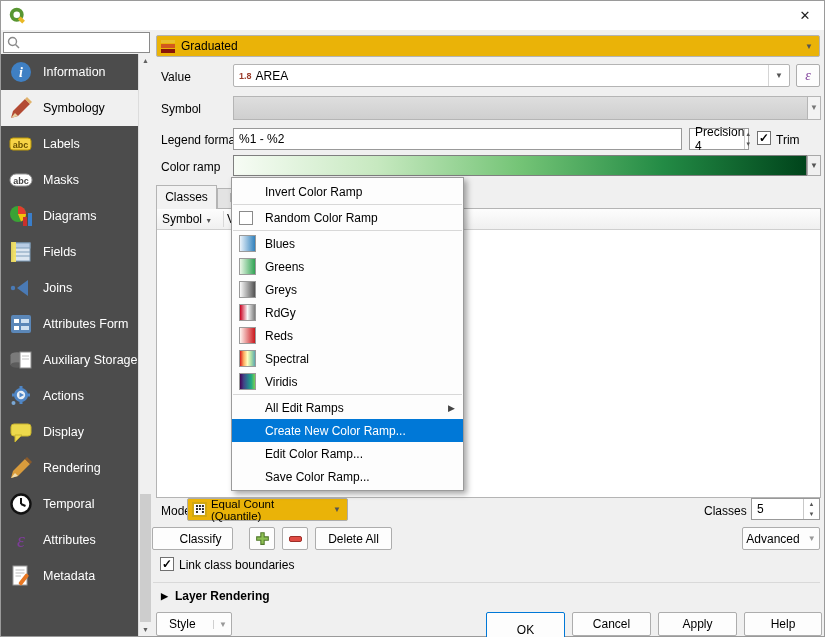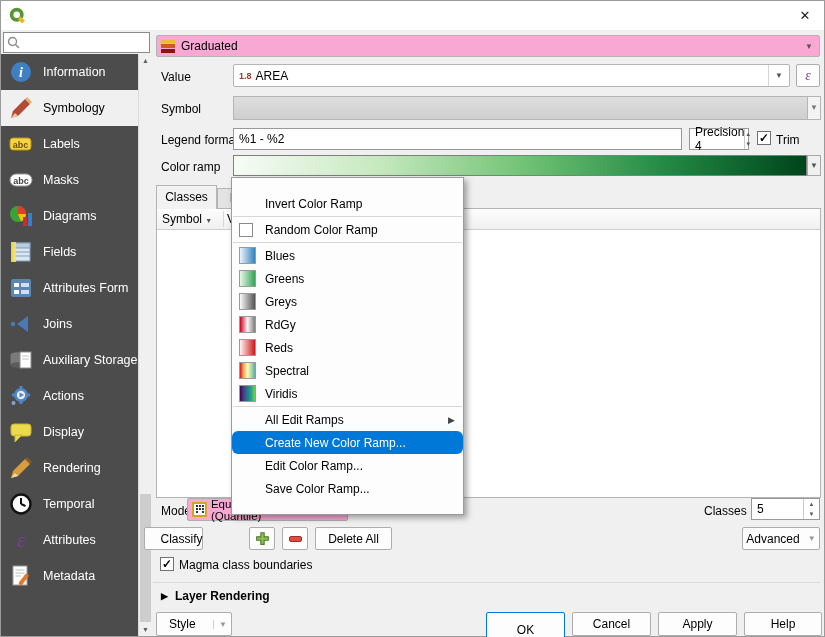--- a/index.html
+++ b/index.html
@@ -27,21 +27,21 @@
 
   .side-scroll { position:absolute; left:137px; top:53px; width:14px; bottom:0; background:#f0f0f0; border-left:1px solid #dcdcdc; }
   .side-scroll .arr { position:absolute; left:0; width:100%; text-align:center; font-size:7px; color:#616161; }
   .side-scroll .arr.up { top:3px; }
   .side-scroll .arr.down { bottom:3px; }
   .side-scroll .thumb { position:absolute; left:1px; width:11px; top:440px; height:128px; background:#cdcdcd; }
 
   
   .btn { position:absolute; background:#fdfdfd; border:1px solid #adadad; border-radius:2px; text-align:center; font-size:12px; display:flex; align-items:center; justify-content:center; cursor:default; }
   .btn.default { border-color:#0078d7; }
-  .combo { position:absolute; background:#f9a8d4; border:1px solid #b4b4b4; border-radius:2px; display:flex; align-items:center; font-size:12px; cursor:default; }
+  .combo { position:absolute; background:#eab308; border:1px solid #b4b4b4; border-radius:2px; display:flex; align-items:center; font-size:12px; cursor:default; }
   .combo .carr { margin-left:auto; padding:0 6px; font-size:8px; color:#555; }
   .textinput { position:absolute; background:#fff; border:1px solid #999; font-size:12px; display:flex; align-items:center; padding-left:5px; }
   .rowlabel { position:absolute; font-size:12px; }
   .checkbox { position:absolute; width:14px; height:14px; background:#fff; border:1px solid #707070; font-size:12px; line-height:12px; text-align:center; font-weight:bold; }
   .spin { position:absolute; background:#fff; border:1px solid #999; display:flex; align-items:center; font-size:12px; }
   .spin .spin-btns { margin-left:auto; width:16px; align-self:stretch; border-left:1px solid #c9c9c9; display:flex; flex-direction:column; }
   .spin .spin-btns span { flex:1; font-size:6px; color:#555; text-align:center; line-height:10px; }
 
   
   #renderer-combo { left:155px; top:34px; width:664px; height:22px; }
@@ -70,21 +70,21 @@
   #table-header { position:absolute; left:0; top:0; width:100%; height:21px; background:linear-gradient(#fdfdfd,#f0f0f0); border-bottom:1px solid #cfcfcf; }
   #table-header .hcell { position:absolute; top:3px; font-size:12px; }
   #table-header .hdiv { position:absolute; top:2px; bottom:2px; width:1px; background:#d8d8d8; }
 
   
   #mode-combo { left:186px; top:497px; width:161px; height:23px; border-color:#adadad; }
   #mode-combo svg { margin:0 4px 0 4px; }
   #classes-spin { left:750px; top:497px; width:69px; height:22px; padding-left:5px; }
   #advanced-btn { left:741px; top:526px; width:78px; height:23px; }
   #advanced-btn .carr { margin-left:8px; font-size:8px; color:#999; }
-  #classify-btn { left:143px; top:526px; width:59px; height:23px;padding-left:16px; }
+  #classify-btn { left:151px; top:526px; width:81px; height:23px;padding-left:16px; }
   #add-btn { left:248px; top:526px; width:26px; height:23px; }
   #remove-btn { left:281px; top:526px; width:26px; height:23px; }
   #delete-btn { left:314px; top:526px; width:77px; height:23px; }
   .minus-glyph { width:13px; height:6px; background:#e04b43; border:1px solid #9e2f28; border-radius:2px; }
 
   #link-check { left:159px; top:556px; }
   #link-label { position:absolute; left:178px; top:557px; }
 
   .hr-line { position:absolute; left:152px; right:4px; top:581px; height:1px; background:#d9d9d9; }
   #layer-rendering { position:absolute; left:160px; top:588px; font-weight:bold; font-size:12px; display:flex; align-items:center; }
@@ -92,26 +92,26 @@
 
   
   #style-btn { left:155px; top:611px; width:76px; height:24px; justify-content:flex-start; padding-left:12px; }
   #style-btn .carr { position:absolute; right:4px; font-size:8px; color:#999; border-left:1px solid #d0d0d0; padding-left:5px; }
   #ok-btn { left:485px; top:611px; width:79px; height:36px; }
   #cancel-btn { left:571px; top:611px; width:79px; height:24px; }
   #apply-btn { left:657px; top:611px; width:79px; height:24px; }
   #help-btn { left:743px; top:611px; width:78px; height:24px; }
 
   
-  #context-menu { position:absolute; left:230px; top:176px; width:233px; background:#fdfdfd; border:1px solid #9b9b9b; box-shadow:3px 3px 6px rgba(0,0,0,0.35); z-index:100; padding:14px 0; }
+  #context-menu { position:absolute; left:230px; top:176px; width:233px; background:#fdfdfd; border:1px solid #9b9b9b; box-shadow:3px 3px 6px rgba(0,0,0,0.35); z-index:100; padding:2px 0; }
   .menu-row { height:23px; display:flex; align-items:center; font-size:12px; position:relative; cursor:default; }
   .menu-row .mi-icon { position:absolute; left:7px; width:17px; height:17px; border:1px solid #9a9a9a; }
   .menu-row .mi-check { position:absolute; left:7px; width:14px; height:14px; background:#fff; border:1px solid #8a8a8a; }
   .menu-row .mi-label { margin-left:33px; white-space:nowrap; }
-  .menu-row.highlight { background:#0078d7;border-radius:6px; }
+  .menu-row.highlight { background:#0078d7; }
   .menu-row.highlight .mi-label { color:#fff; }
   .menu-row .mi-sub { margin-left:auto; margin-right:8px; font-size:9px; color:#444; }
   .menu-sep { height:1px; background:#d8d8d8; margin:1px 1px; }
 </style>
 </head>
 <body>
 
 <div id="window">
 
   <div class="titlebar">
@@ -191,37 +191,37 @@
             <line x1="4" y1="12" x2="21" y2="12" stroke="#7f9db9"></line>
             <line x1="4" y1="16" x2="21" y2="16" stroke="#7f9db9"></line>
             <rect x="2" y="2" width="5" height="20" fill="#f5e15e" opacity="0.9"></rect>
           </svg>
         </span>
         <span class="s-label">Fields</span>
       </div>
       <div class="sidebar-item">
         <span class="s-icon">
           <svg viewBox="0 0 24 24">
+            <circle cx="4" cy="12" r="2.2" fill="#4a7ab5"></circle>
+            <polygon points="8,12 19,4 19,20" fill="#4a7ab5"></polygon>
+          </svg>
+        </span>
+        <span class="s-label">Joins</span>
+      </div>
+      <div class="sidebar-item">
+        <span class="s-icon">
+          <svg viewBox="0 0 24 24">
             <rect x="2" y="3" width="20" height="18" rx="2" fill="#5b87b8"></rect>
             <rect x="5" y="7" width="5" height="4" fill="#fff"></rect>
             <rect x="5" y="14" width="5" height="4" fill="#fff"></rect>
             <rect x="12" y="7" width="8" height="4" fill="#cfe0f0"></rect>
             <rect x="12" y="14" width="8" height="4" fill="#cfe0f0"></rect>
           </svg>
         </span>
         <span class="s-label">Attributes Form</span>
-      </div>
-      <div class="sidebar-item">
-        <span class="s-icon">
-          <svg viewBox="0 0 24 24">
-            <circle cx="4" cy="12" r="2.2" fill="#4a7ab5"></circle>
-            <polygon points="8,12 19,4 19,20" fill="#4a7ab5"></polygon>
-          </svg>
-        </span>
-        <span class="s-label">Joins</span>
       </div>
       <div class="sidebar-item">
         <span class="s-icon">
           <svg viewBox="0 0 24 24">
             <ellipse cx="8" cy="7" rx="6.5" ry="2.8" fill="#7a7a7a"></ellipse>
             <rect x="1.5" y="7" width="13" height="10" fill="#7a7a7a"></rect>
             <ellipse cx="8" cy="17" rx="6.5" ry="2.8" fill="#5c5c5c"></ellipse>
             <rect x="11" y="4" width="11" height="16" fill="#fff" stroke="#8c8c8c"></rect>
             <line x1="13" y1="8" x2="20" y2="8" stroke="#c2c2c2"></line>
             <line x1="13" y1="11" x2="20" y2="11" stroke="#c2c2c2"></line>
@@ -389,21 +389,21 @@
   <div class="btn" id="remove-btn">
     <span class="minus-glyph"></span>
   </div>
   <div class="btn" id="delete-btn">Delete All</div>
   <div class="btn" id="advanced-btn">
     <span>Advanced</span>
     <span class="carr">▼</span>
   </div>
 
   <div class="checkbox" id="link-check">✓</div>
-  <span id="link-label">Magma class boundaries</span>
+  <span id="link-label">Link class boundaries</span>
 
   <div class="hr-line"></div>
 
   <div id="layer-rendering">
     <span class="tri">▶</span>
     <span>Layer Rendering</span>
   </div>
 
   <div class="btn" id="style-btn">
     <span>Style</span>

